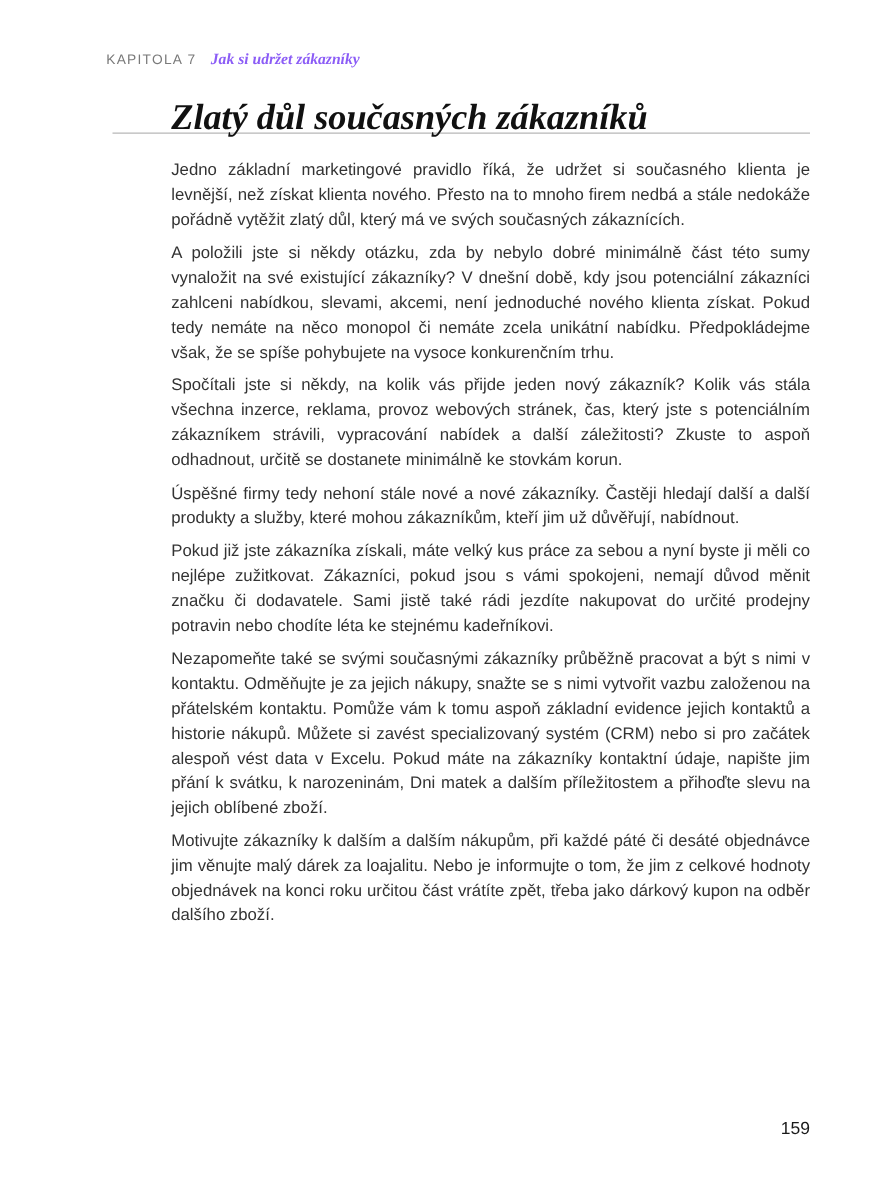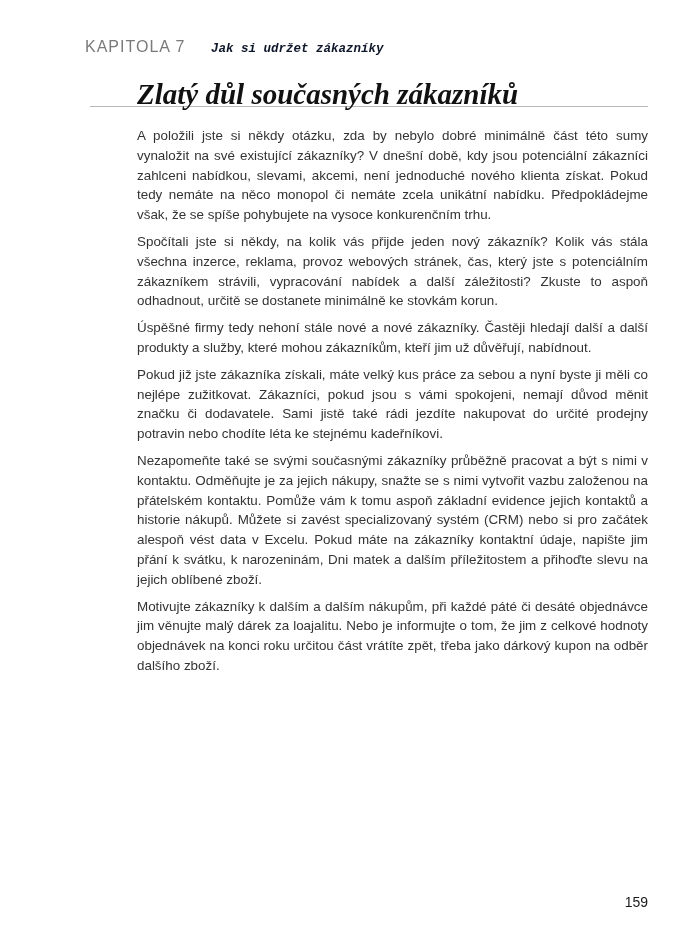--- a/index.html
+++ b/index.html
@@ -16,32 +16,32 @@
     color: #2b2b2b;
     overflow: hidden;
   }
   .running-header {
     position: absolute;
     left: 85px;
     top: 38px;
     white-space: nowrap;
   }
   .chapter-label {
-    font-size: 16px;
+    font-size: 11px;
     letter-spacing: 1px;
     color: #7a7a7a;
     font-family: "Liberation Sans", sans-serif;
   }
   .chapter-title {
     font-size: 12.5px;
     font-weight: bold;
     font-style: italic;
-    color: #0f172a;
-    margin-left: 21px;
-    font-family: Liberation Mono, monospace;
+    color: #8b5cf6;
+    margin-left: 7px;
+    font-family: Liberation Serif, serif;
   }
   .title-rule {
     position: absolute;
     left: 90px;
     top: 106px;
     width: 558px;
     height: 1px;
     background: #b8b8b8;
     z-index: 0;
   }
@@ -86,20 +86,21 @@
     <span class="chapter-label">KAPITOLA 7</span>
     <span class="chapter-title">Jak si udržet zákazníky</span>
   </div>
 
   <div class="title-rule"></div>
 
   <div class="content">
     <h1 class="section-title">Zlatý důl současných zákazníků</h1>
 
     <div class="body-text">
+      <p>Jedno základní marketingové pravidlo říká, že udržet si současného klienta je levnější, než získat klienta nového. Přesto na to mnoho firem nedbá a stále nedokáže pořádně vytěžit zlatý důl, který má ve svých současných zákaznících.</p>
       <p>A položili jste si někdy otázku, zda by nebylo dobré minimálně část této sumy vynaložit na své existující zákazníky? V dnešní době, kdy jsou potenciální zákazníci zahlceni nabídkou, slevami, akcemi, není jednoduché nového klienta získat. Pokud tedy nemáte na něco monopol či nemáte zcela unikátní nabídku. Předpokládejme však, že se spíše pohybujete na vysoce konkurenčním trhu.</p>
       <p>Spočítali jste si někdy, na kolik vás přijde jeden nový zákazník? Kolik vás stála všechna inzerce, reklama, provoz webových stránek, čas, který jste s potenciálním zákazníkem strávili, vypracování nabídek a další záležitosti? Zkuste to aspoň odhadnout, určitě se dostanete minimálně ke stovkám korun.</p>
       <p>Úspěšné firmy tedy nehoní stále nové a nové zákazníky. Častěji hledají další a další produkty a služby, které mohou zákazníkům, kteří jim už důvěřují, nabídnout.</p>
       <p>Pokud již jste zákazníka získali, máte velký kus práce za sebou a nyní byste ji měli co nejlépe zužitkovat. Zákazníci, pokud jsou s vámi spokojeni, nemají důvod měnit značku či dodavatele. Sami jistě také rádi jezdíte nakupovat do určité prodejny potravin nebo chodíte léta ke stejnému kadeřníkovi.</p>
       <p>Nezapomeňte také se svými současnými zákazníky průběžně pracovat a být s nimi v kontaktu. Odměňujte je za jejich nákupy, snažte se s nimi vytvořit vazbu založenou na přátelském kontaktu. Pomůže vám k tomu aspoň základní evidence jejich kontaktů a historie nákupů. Můžete si zavést specializovaný systém (CRM) nebo si pro začátek alespoň vést data v Excelu. Pokud máte na zákazníky kontaktní údaje, napište jim přání k svátku, k narozeninám, Dni matek a dalším příležitostem a přihoďte slevu na jejich oblíbené zboží.</p>
       <p>Motivujte zákazníky k dalším a dalším nákupům, při každé páté či desáté objednávce jim věnujte malý dárek za loajalitu. Nebo je informujte o tom, že jim z celkové hodnoty objednávek na konci roku určitou část vrátíte zpět, třeba jako dárkový kupon na odběr dalšího zboží.</p>
     </div>
   </div>
 
   <div class="page-number">159</div>

